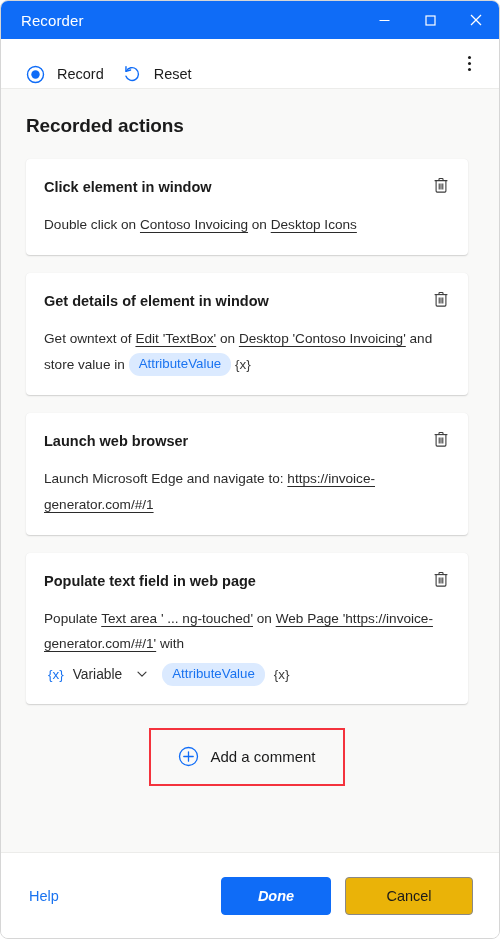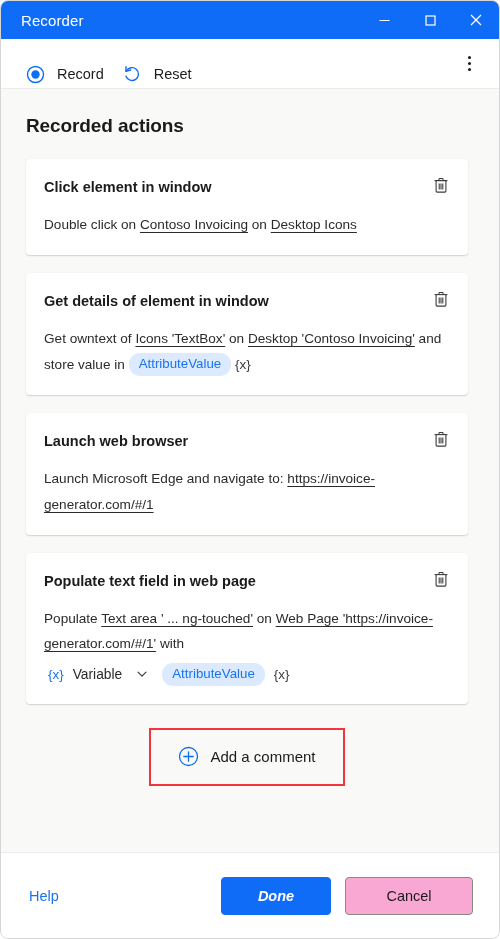--- a/index.html
+++ b/index.html
@@ -243,21 +243,21 @@
   .btn-primary {
     background: #0f6cf7;
     color: #ffffff;
     border: 1px solid #0f6cf7;
     font-weight: 600;
     margin-right: 14px;
     width: 110px;
     font-style: italic;
   }
   .btn-secondary {
-    background: #f9a8d4;
+    background: #eab308;
     color: #1b1b1b;
     border: 1px solid #8a8886;
     width: 128px;
   }
 </style>
 </head>
 <body>
 
 <div class="window">
 
@@ -337,21 +337,21 @@
           <div class="trash-btn">
             <svg width="16" height="17" viewBox="0 0 16 17">
               <path d="M1.6 3.6 h12.8" stroke="#3b3b3b" stroke-width="1.1" fill="none"></path>
               <path d="M6 3.4 V2.2 a0.7 0.7 0 0 1 0.7-0.7 h2.6 a0.7 0.7 0 0 1 0.7 0.7 V3.4" stroke="#3b3b3b" stroke-width="1.1" fill="none"></path>
               <path d="M3.1 3.8 v10.3 a1 1 0 0 0 1 1 h7.8 a1 1 0 0 0 1-1 V3.8" stroke="#3b3b3b" stroke-width="1.1" fill="none"></path>
               <path d="M6.2 6.4 v6 M8 6.4 v6 M9.8 6.4 v6" stroke="#3b3b3b" stroke-width="1.1" fill="none"></path>
             </svg>
           </div>
         </div>
         <div class="card-desc">
-          <span>Get owntext of </span><span class="u">Icons 'TextBox'</span><span> on </span><span class="u">Desktop 'Contoso Invoicing'</span><span> and store value in </span><span class="pill">AttributeValue</span>&nbsp;<span class="varmark">{x}</span>
+          <span>Get owntext of </span><span class="u">Edit 'TextBox'</span><span> on </span><span class="u">Desktop 'Contoso Invoicing'</span><span> and store value in </span><span class="pill">AttributeValue</span>&nbsp;<span class="varmark">{x}</span>
         </div>
       </div>
 
       <div class="card">
         <div class="card-head">
           <div class="card-title">Launch web browser</div>
           <div class="trash-btn">
             <svg width="16" height="17" viewBox="0 0 16 17">
               <path d="M1.6 3.6 h12.8" stroke="#3b3b3b" stroke-width="1.1" fill="none"></path>
               <path d="M6 3.4 V2.2 a0.7 0.7 0 0 1 0.7-0.7 h2.6 a0.7 0.7 0 0 1 0.7 0.7 V3.4" stroke="#3b3b3b" stroke-width="1.1" fill="none"></path>

